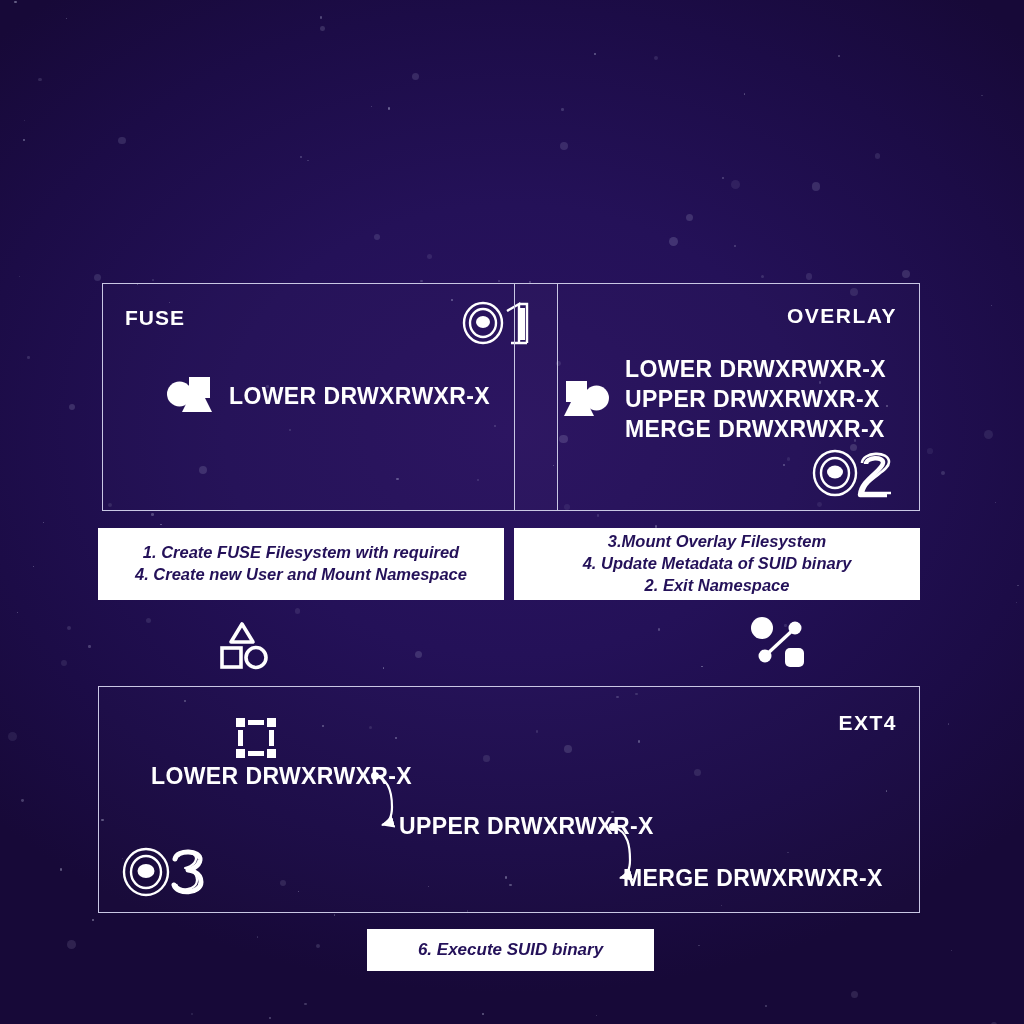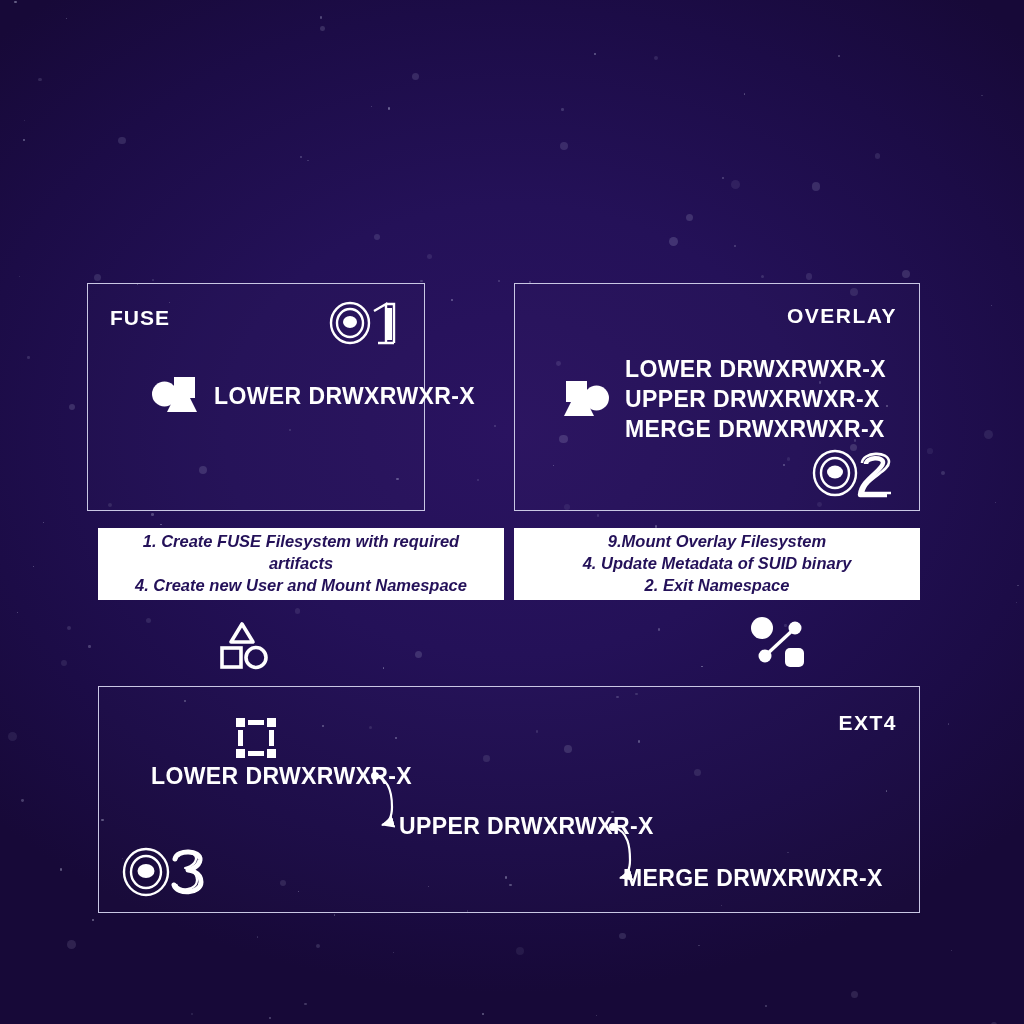--- a/index.html
+++ b/index.html
@@ -74,21 +74,21 @@
     letter-spacing: 0.2px;
   }
 
   
   .panel {
     position: absolute;
     border: 1.5px solid #c9c7e4;
     background: rgba(255,255,255,0.012);
     box-sizing: border-box;
   }
-  .panel-fuse    { left: 87px;  top: 283px; width: 338px; height: 228px; text-align: center; }
+  .panel-fuse    { left: 102px;  top: 283px; width: 456px; height: 228px; text-align: center; }
   .panel-overlay { left: 514px; top: 283px; width: 406px; height: 228px; }
   .panel-ext4    { left: 98px;  top: 686px; width: 822px; height: 227px; }
 
   .fs-label {
     position: absolute;
     font-size: 21px;
     font-weight: bold;
     letter-spacing: 1px;
     color: #ffffff;
   }
@@ -381,27 +381,26 @@
         <div class="perm-line">LOWER DRWXRWXR-X</div>
         <div class="perm-line">UPPER DRWXRWXR-X</div>
         <div class="perm-line">MERGE DRWXRWXR-X</div>
       </div>
     </div>
   </div>
 
   <div class="caption caption-1">
     <div>
       <div>1. Create FUSE Filesystem with required</div>
-      <div>artifacts</div>
       <div>4. Create new User and Mount Namespace</div>
     </div>
   </div>
   <div class="caption caption-2">
     <div>
-      <div>9.Mount Overlay Filesystem</div>
+      <div>3.Mount Overlay Filesystem</div>
       <div>4. Update Metadata of SUID binary</div>
       <div>2. Exit Namespace</div>
     </div>
   </div>
 
   <div class="mid-icon mid-shapes">
     <svg width="56" height="56" viewBox="0 0 56 56">
       <path d="M28 8 L39 26 L17 26 Z" fill="none" stroke="#ffffff" stroke-width="3.6" stroke-linejoin="round"></path>
       <rect x="8" y="32" width="19" height="19" fill="none" stroke="#ffffff" stroke-width="3.6"></rect>
       <circle cx="42" cy="41.5" r="10" fill="none" stroke="#ffffff" stroke-width="3.6"></circle>
@@ -458,14 +457,17 @@
       <path d="M276 89 C292 92, 293 110, 293 120 C293 130, 290 136, 283 138" fill="none" stroke="#ffffff" stroke-width="2.2" marker-end="url(#arrow)"></path>
       <circle cx="514" cy="140" r="4" fill="#ffffff"></circle>
       <path d="M514 140 C530 144, 531 162, 531 173 C531 183, 528 189, 521 191" fill="none" stroke="#ffffff" stroke-width="2.2" marker-end="url(#arrow)"></path>
     </svg>
 
     <div class="ext4-label lbl-lower">LOWER DRWXRWXR-X</div>
     <div class="ext4-label lbl-upper">UPPER DRWXRWXR-X</div>
     <div class="ext4-label lbl-merge">MERGE DRWXRWXR-X</div>
   </div>
 
+  <div class="caption caption-3">
+    <div>6. Execute SUID binary</div>
+  </div>
 
 </div>
 
 </body></html>

